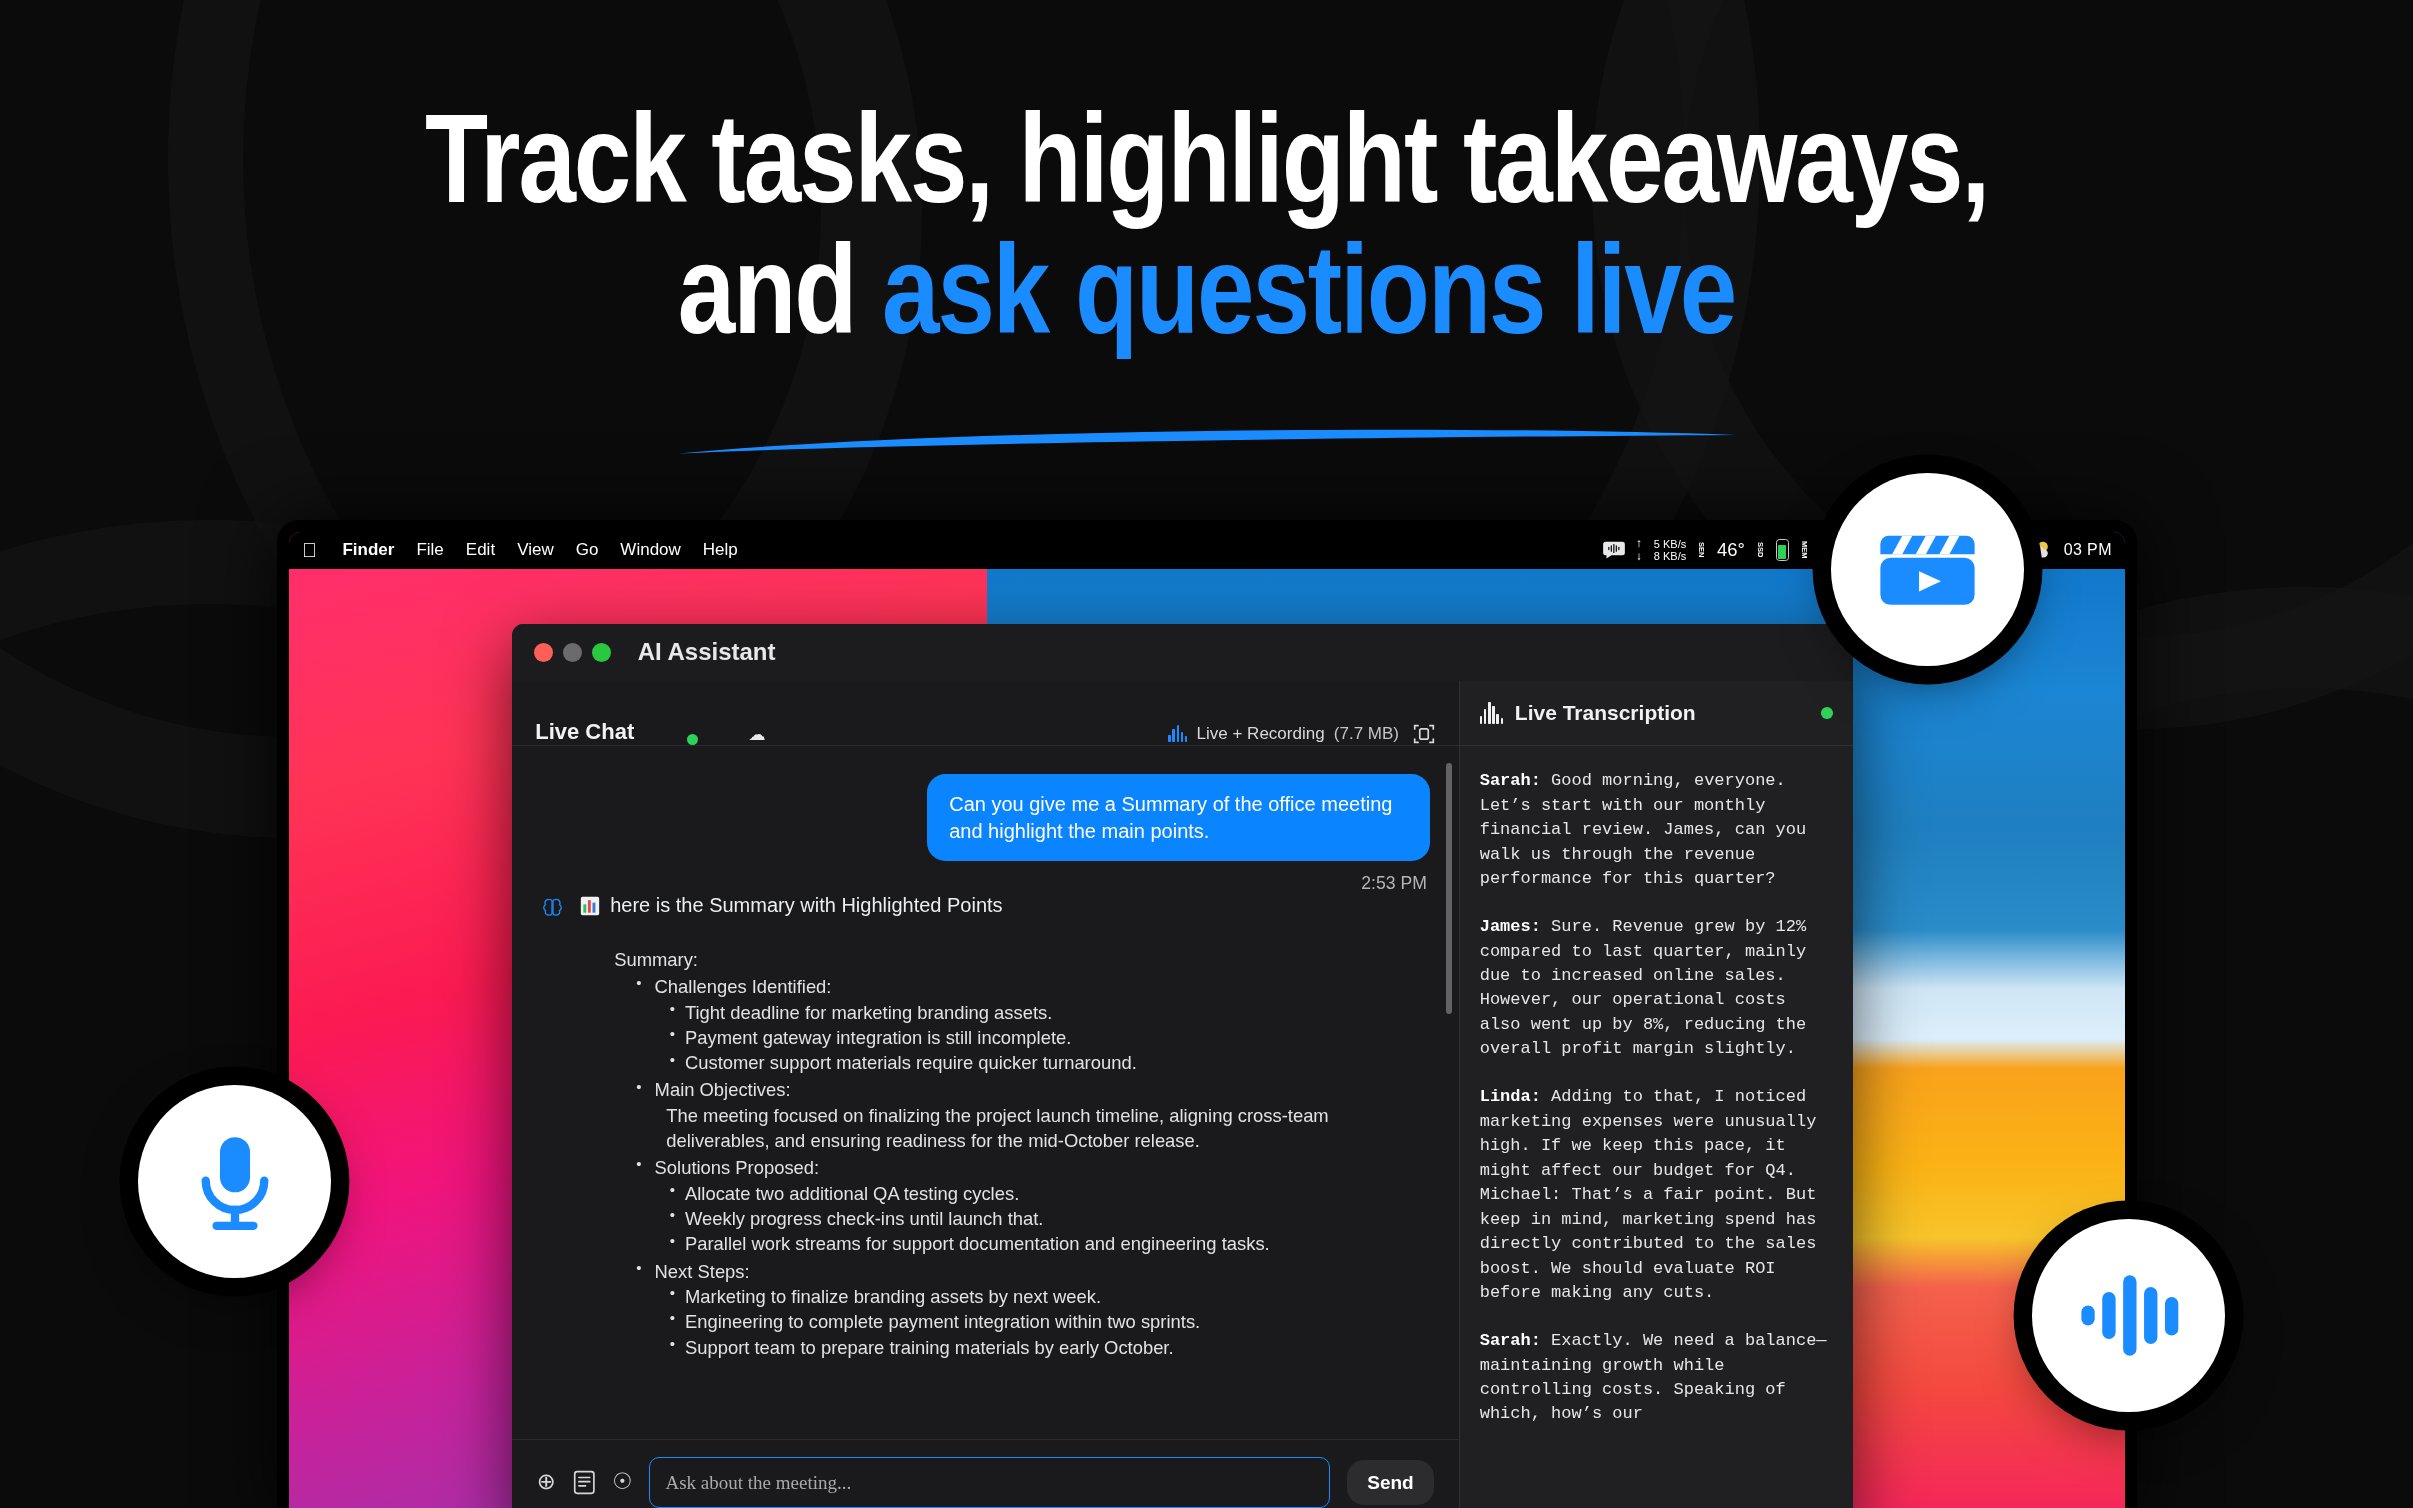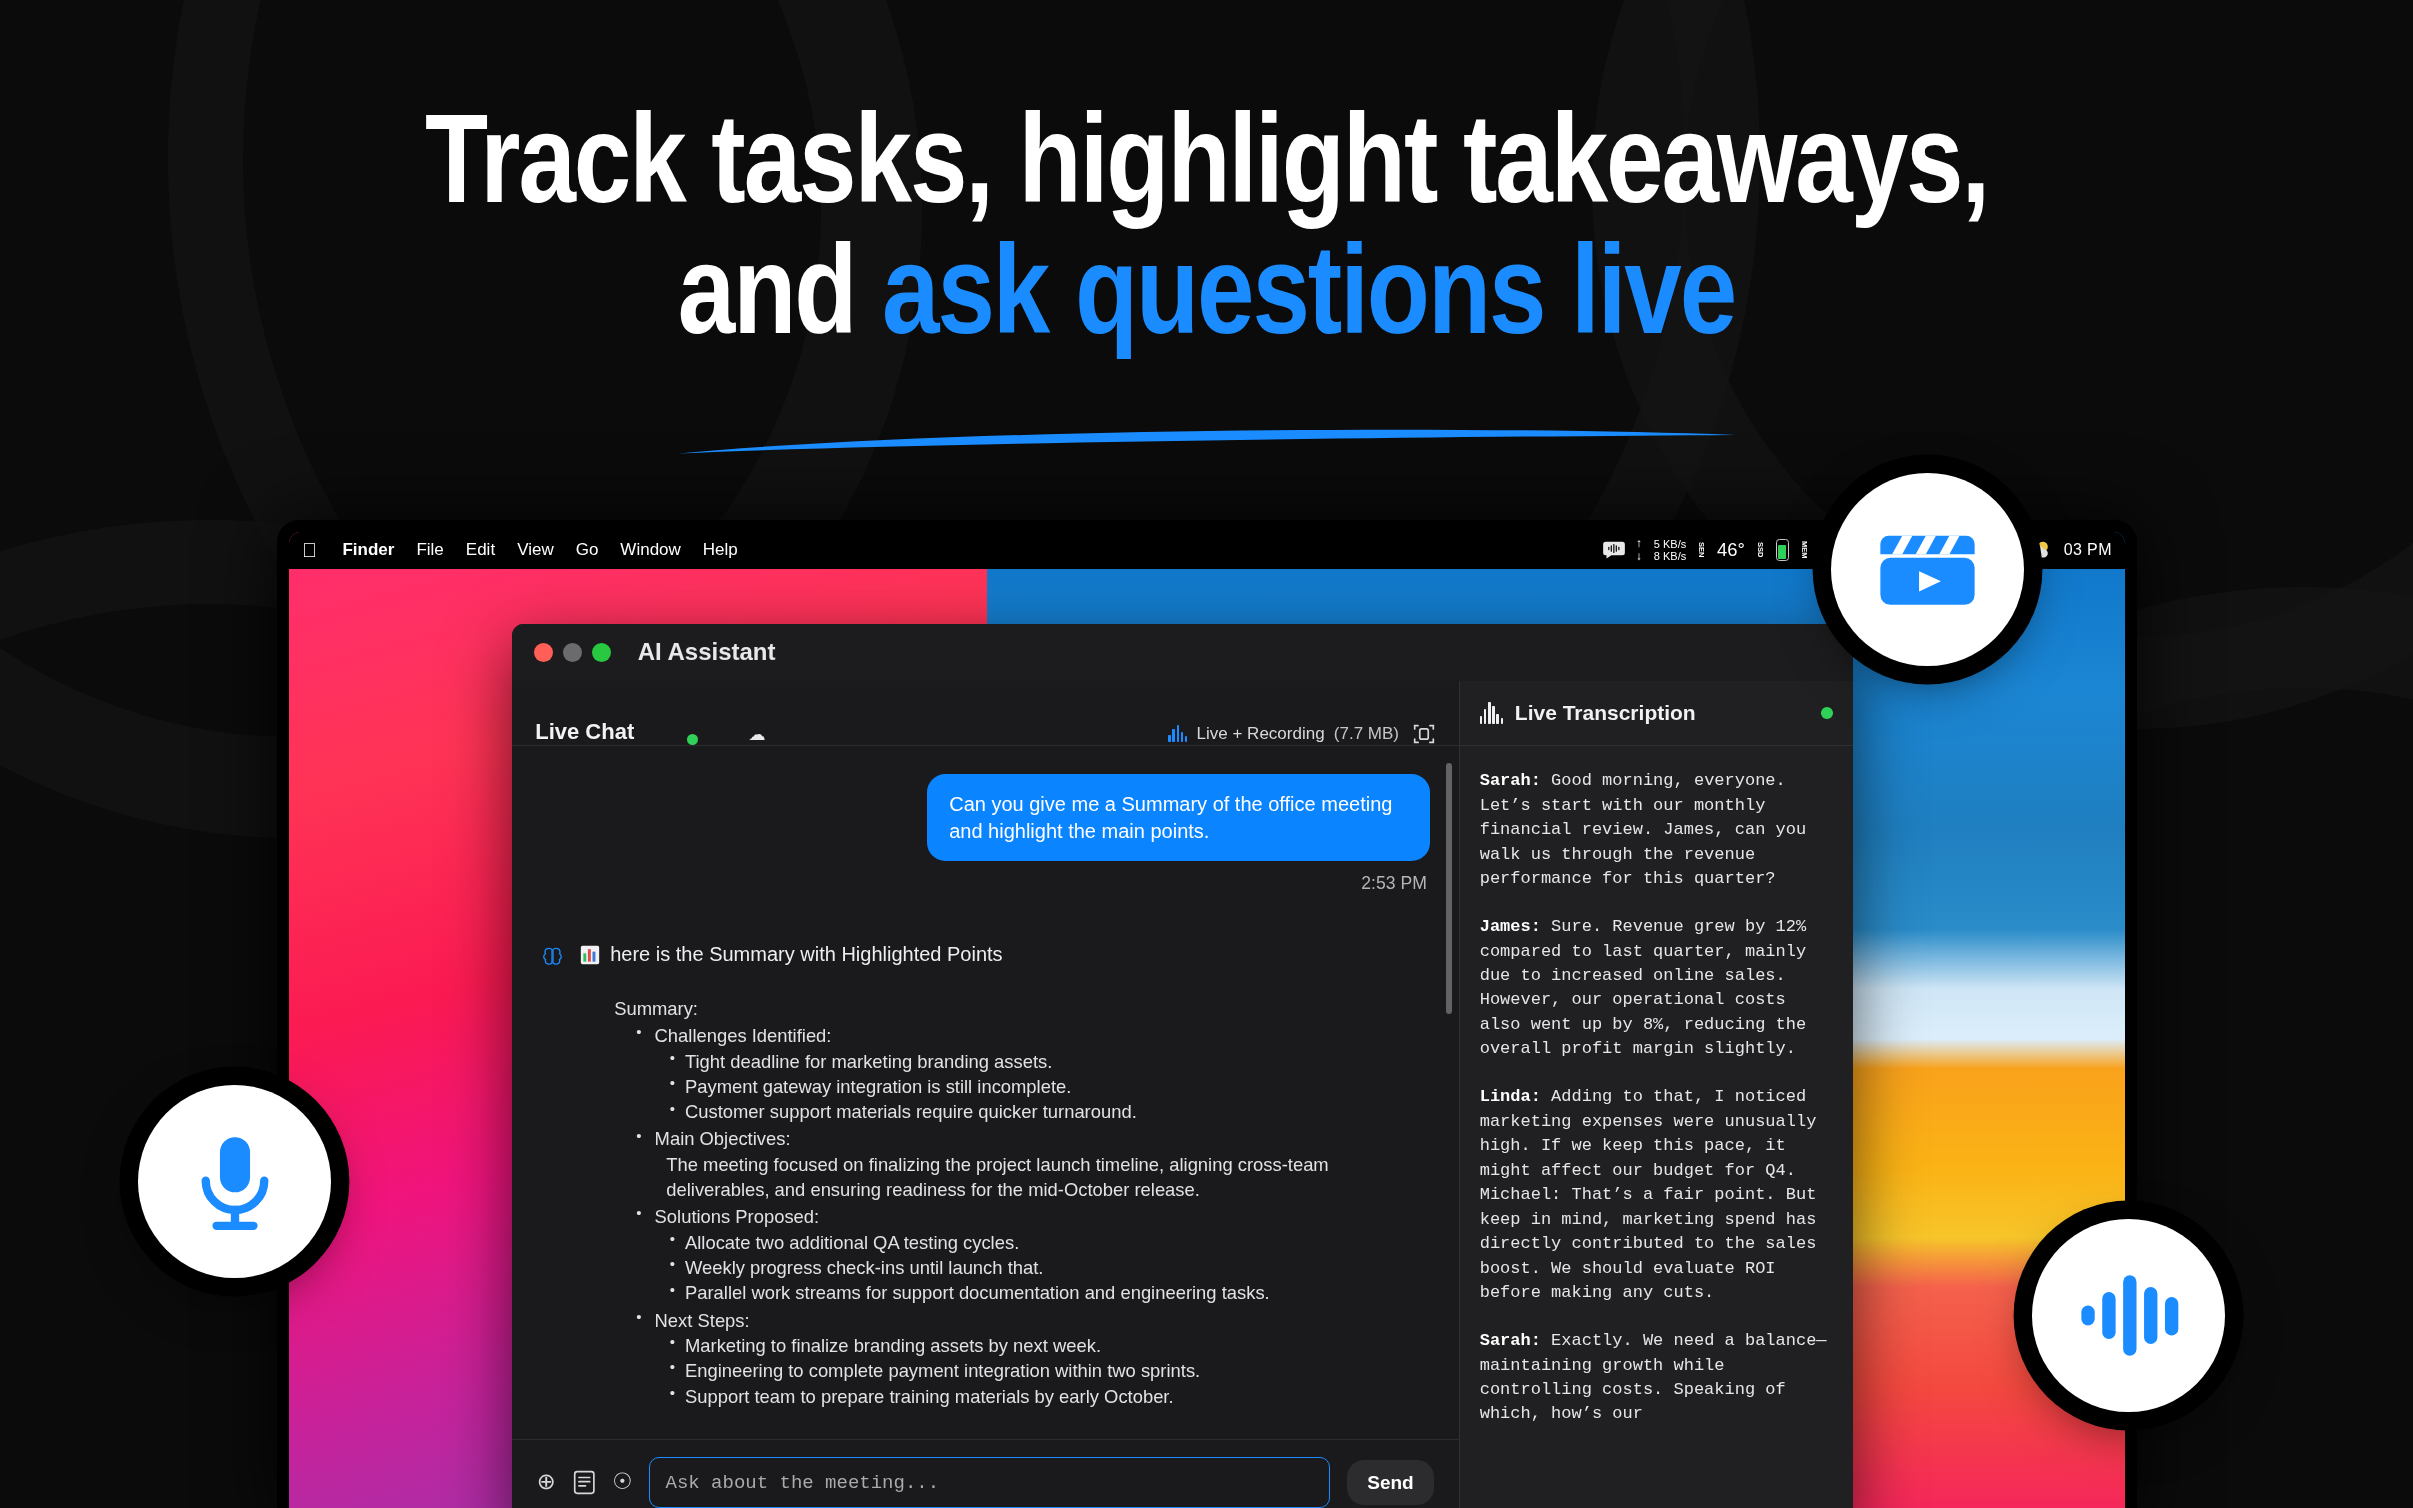--- a/index.html
+++ b/index.html
@@ -191,21 +191,21 @@
     background:#0a84ff; color:#fff;
     border-radius:18.4px;
     padding:17px 22px;
     max-width:503px;
     font-size:20px; line-height:1.33;
   }
   #bubble-time {
     text-align:right; color:#b4b4b8;
     font-size:17.6px; margin-top:11.7px; padding-right:3.4px;
   }
-  #assistant-msg { margin-top:49px; display:flex; gap:15px; }
+  #assistant-msg { display:flex; gap:15px; }
   #assistant-avatar { flex:0 0 auto; margin-top:1.7px; }
   #assistant-body { flex:1; min-width:0; }
   #assistant-head {
     color:#eceef0; font-size:20px;
     display:flex; align-items:center; gap:10px;
   }
   #summary-block {
     margin-top:30px; margin-left:34px;
     color:#e2e2e6; font-size:18.4px; line-height:1.38;
   }
@@ -235,21 +235,21 @@
     padding:0 25px;
     background:#1a1a1c;
   }
   .comp-icon { color:#d7d7db; font-size:22.6px; line-height:1; }
   #msg-input {
     flex:1; height:51px;
     background:#1a1a1c;
     border:1.7px solid #1a8cff; border-radius:10px;
     color:#cfcfd3; font-size:19px;
     padding:12px 15px;
-    font-family:Liberation Mono, monospace;
+    font-family:Liberation Serif, serif;
     outline:none;
   }
   #msg-input::placeholder { color:#a9a9ae; }
   #send-button {
     background:#2c2c2e; color:#fff;
     border:none; border-radius:17px;
     padding:11.7px 20px;
     font-size:19px; font-weight:bold;
     font-family:"Liberation Sans", sans-serif;
     cursor:pointer;

